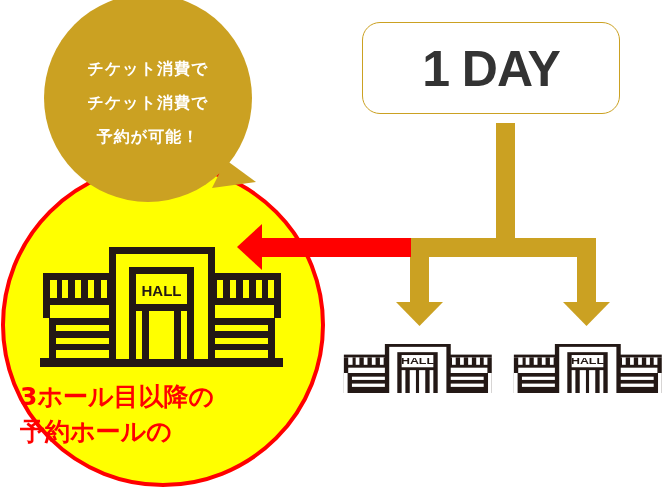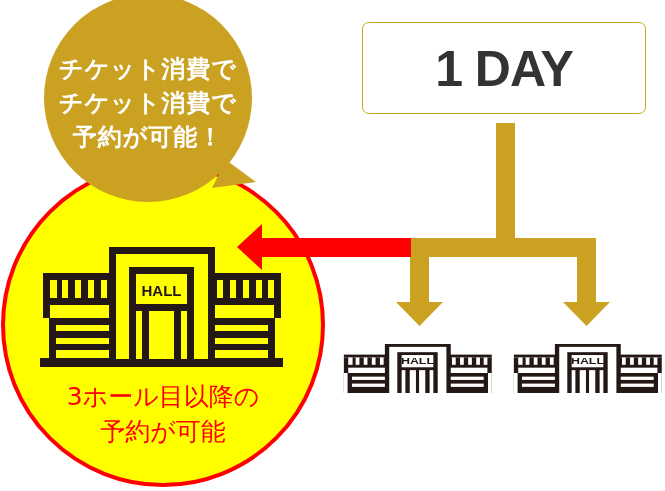--- a/index.html
+++ b/index.html
@@ -1,27 +1,27 @@
 <!DOCTYPE html>
 <html><head>
 <meta charset="utf-8">
 <style>
   html, body { margin:0; padding:0; background:#ffffff; }
   body { width:665px; height:491px; position:relative; overflow:hidden;
          font-family: "DejaVu Sans", "Liberation Sans", sans-serif; }
   #diagram-svg { position:absolute; left:0; top:0; width:665px; height:491px; }
   .bubble-text { position:absolute; left:43px; width:210px; text-align:center;
-                 color:#ffffff; font-weight:bold; font-size:24px; line-height:34px; letter-spacing:1px; }
-  .day-box { position:absolute; left:362px; top:22px; width:284px; height:92px;
-             border:1.5px solid #cba122; border-radius:7px; box-sizing:border-box; background:#fff;
+                 color:#ffffff; font-weight:bold; font-size:16px; line-height:34px; letter-spacing:1px; }
+  .day-box { position:absolute; left:362px; top:22px; width:258px; height:92px;
+             border:1.5px solid #cba122; border-radius:18px; box-sizing:border-box; background:#fff;
              display:flex; align-items:center; justify-content:center; }
   .day-label { font-family:"Liberation Sans", sans-serif; font-weight:bold; font-size:50px;
                color:#333333; letter-spacing:-1px; margin-top:2px; }
-  .circle-text { position:absolute; left:20px; width:286px; text-align:center; color:#ff0000;
-                 font-weight:normal; font-size:25px; line-height:35px; }
+  .circle-text { position:absolute; left:20px; width:286px; color:#ff0000;
+                 font-weight:bold; font-size:25px; line-height:35px; }
   .bld { position:absolute; }
   .hall-label { font-family:"Liberation Sans", sans-serif; font-weight:bold; fill:#231815; }
 </style>
 </head>
 <body>
 
 <svg id="diagram-svg" viewBox="0 0 665 491" xmlns="http://www.w3.org/2000/svg">
 
   <circle cx="163" cy="325" r="160" fill="#ffff00" stroke="#ff0000" stroke-width="4"></circle>
 
@@ -111,21 +111,21 @@
     <rect x="175" y="58" width="59" height="13"></rect>
     <rect x="175" y="78" width="53" height="6"></rect>
     <rect x="175" y="91" width="53" height="6"></rect>
     <rect x="175" y="103" width="53" height="8"></rect>
     <rect x="235" y="71" width="6" height="40"></rect>
   </g>
   <text class="hall-label" x="121.5" y="49" font-size="15" text-anchor="middle">HALL</text>
 </svg>
 
 <div class="circle-text" style="top:379px;">3ホール目以降の</div>
-<div class="circle-text" style="top:414px;">予約が可能</div>
+<div class="circle-text" style="top:414px;">予約ホールの</div>
 
 <svg class="bld" style="left:342px; top:344px; width:151px; height:49px;" viewBox="0 0 243 120" preserveAspectRatio="none" xmlns="http://www.w3.org/2000/svg">
   <g fill="#231815">
     <rect x="69" y="0" width="106" height="120"></rect>
     <rect x="3" y="26" width="70" height="7"></rect>
     <rect x="171" y="26" width="70" height="7"></rect>
     <rect x="3" y="33" width="70" height="87"></rect>
     <rect x="171" y="33" width="70" height="87"></rect>
   </g>
   <g fill="#ffffff">

